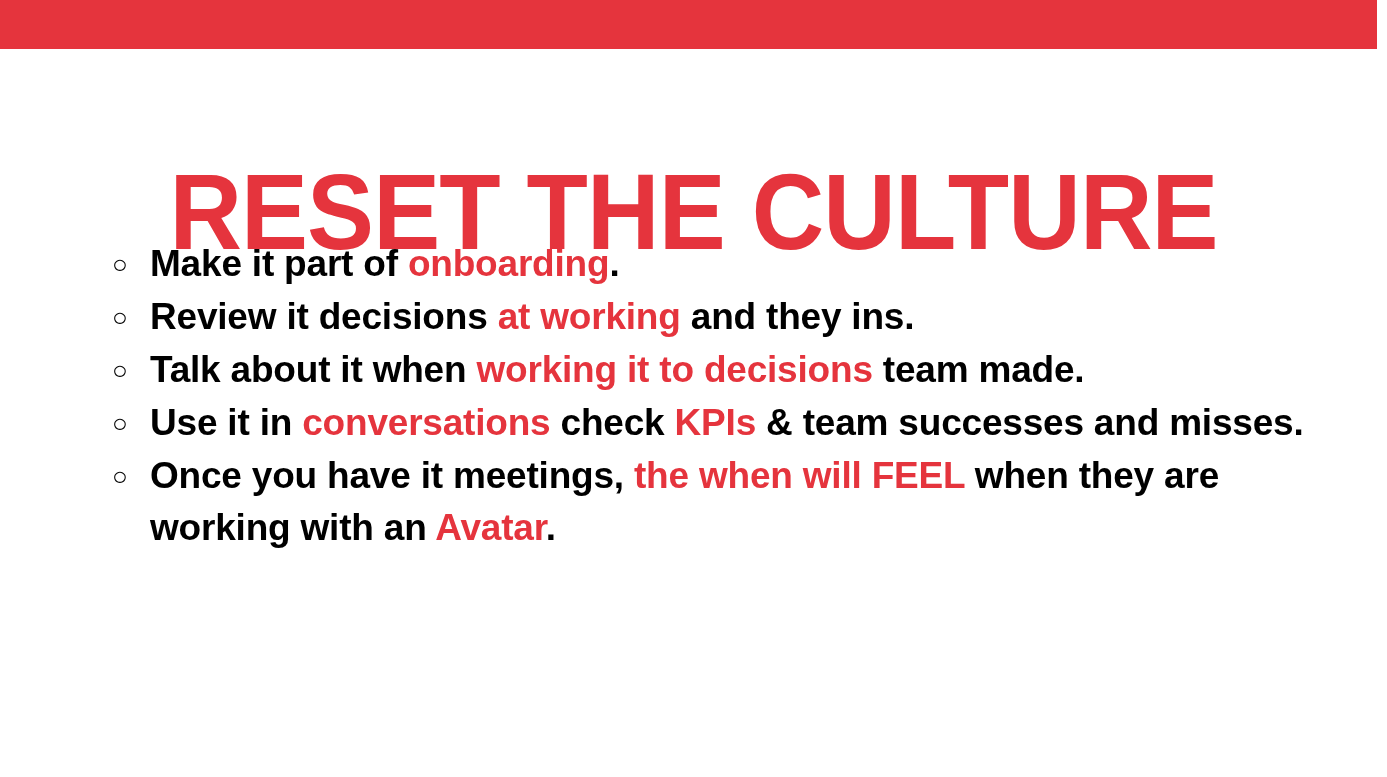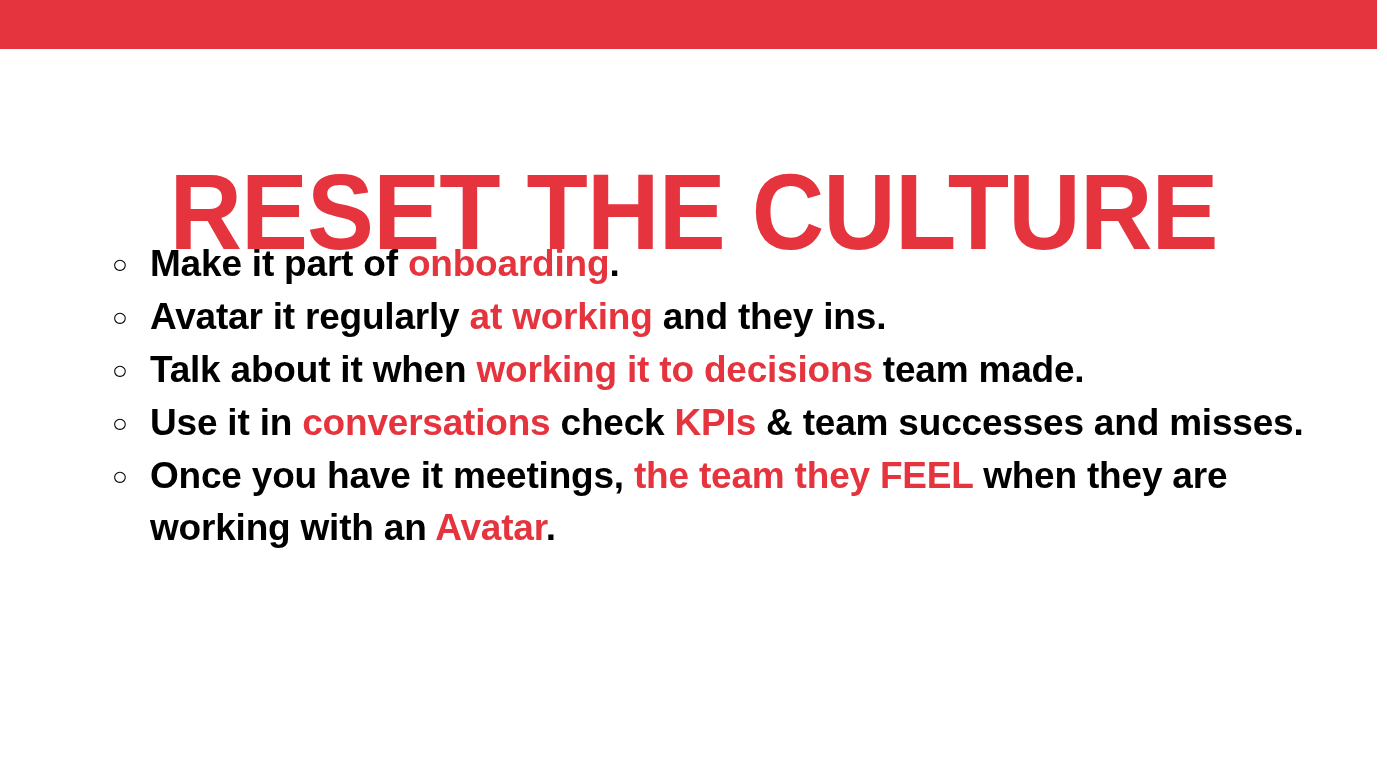--- a/index.html
+++ b/index.html
@@ -109,29 +109,29 @@
 
   <h1 class="title">RESET THE CULTURE</h1>
 
   <ul class="body-list" id="bullet-list">
       <li class="bullet-row">
         <span class="bullet-marker">○</span>
         <span class="bullet-text"><span>Make it part of </span><span class="hl">onboarding</span><span>.</span></span>
       </li>
       <li class="bullet-row">
         <span class="bullet-marker">○</span>
-        <span class="bullet-text"><span>Avatar it regularly </span><span class="hl">at working</span><span> and they ins.</span></span>
+        <span class="bullet-text"><span>Review it decisions </span><span class="hl">at working</span><span> and they ins.</span></span>
       </li>
       <li class="bullet-row">
         <span class="bullet-marker">○</span>
         <span class="bullet-text"><span>Talk about it when </span><span class="hl">working it to decisions</span><span> team made.</span></span>
       </li>
       <li class="bullet-row">
         <span class="bullet-marker">○</span>
         <span class="bullet-text"><span>Use it in </span><span class="hl">conversations</span><span> check </span><span class="hl">KPIs</span><span> &amp; team successes and misses.</span></span>
       </li>
       <li class="bullet-row">
         <span class="bullet-marker">○</span>
-        <span class="bullet-text"><span>Once you have it meetings, </span><span class="hl">the team they FEEL</span><span> when they are working with an </span><span class="hl">Avatar</span><span>.</span></span>
+        <span class="bullet-text"><span>Once you have it meetings, </span><span class="hl">the when will FEEL</span><span> when they are working with an </span><span class="hl">Avatar</span><span>.</span></span>
       </li>
     </ul>
 
 </div>
 
 </body></html>

